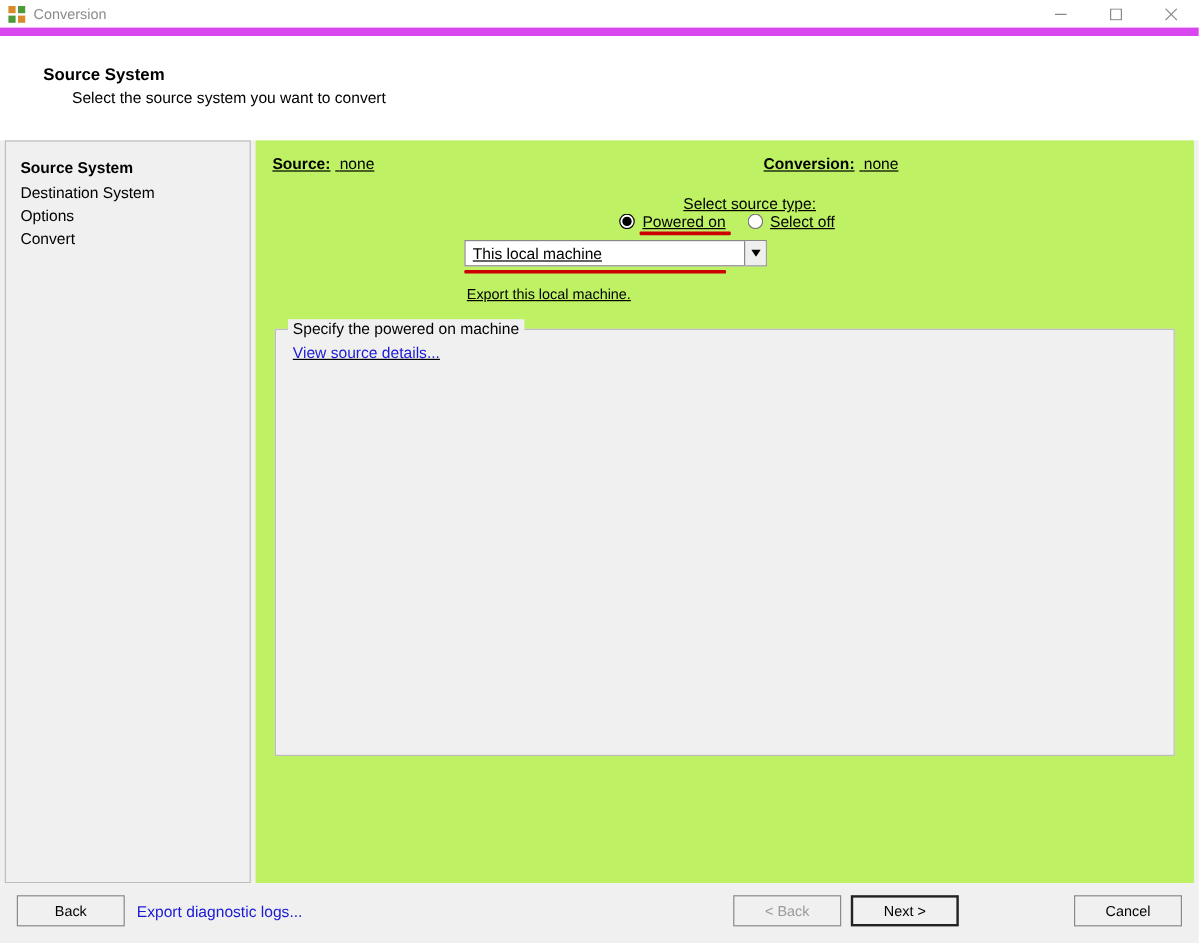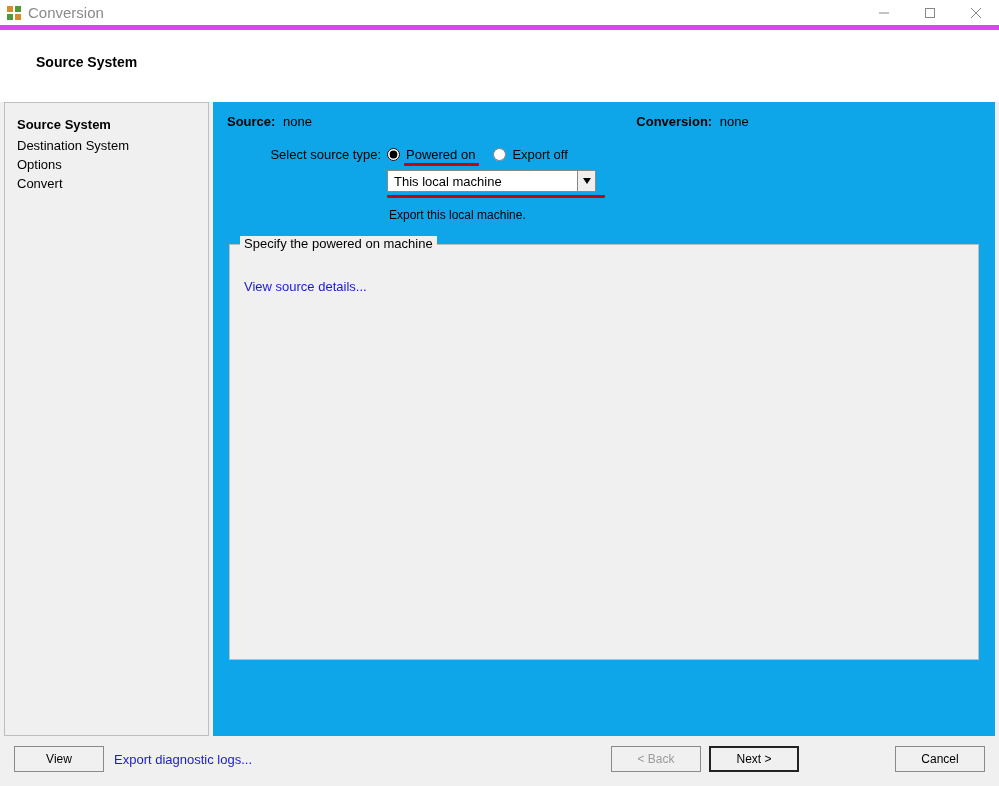--- a/index.html
+++ b/index.html
@@ -15,24 +15,24 @@
   .window {
     width: 999px; height: 786px;
     display: flex; flex-direction: column;
     background: #fff;
   }
   
   .titlebar {
     height: 30px;
     display: flex; align-items: center;
     padding: 0 0 0 6px;
-    border-bottom: 5px solid #d946ef;
+    border-bottom: 7px solid #d946ef;
     background: #fff;
     color: #8a8a8a;
-    font-size: 15px;
+    font-size: 12px;
   }
   .titlebar .icon { margin-right: 6px; display:flex; align-items:center; }
   .titlebar .title { flex: 0 0 auto; }
   .titlebar .spacer { flex: 1 1 auto; }
   .titlebar .winbtn {
     width: 46px; height: 30px;
     display: flex; align-items: center; justify-content: center;
     color: #888;
   }
   .titlebar .winbtn svg { width: 10px; height: 10px; }
@@ -61,35 +61,37 @@
   .sidebar-item {
     padding: 2px 0;
     font-size: 13px;
     color: #000;
     cursor: default;
   }
   .sidebar-item.active { font-weight: 700; padding: 4px 0 4px 0;}
   .main {
     flex: 1 1 auto;
     padding: 10px 10px 10px 10px;
-    background: #0ea5e9;
+    background: #bef264;
+    text-decoration: underline;
   }
   .status-row {
     display: flex;
     font-size: 13px;
     padding: 2px 0 18px 4px;
   }
   .status-row .left { flex: 0 0 54%; }
   .status-row .right { flex: 1 1 auto; }
   .status-row b { font-weight: 700; margin-right: 4px; }
 
   .form-row {
     display: flex; align-items: center;
     padding: 0 0 4px 4px;
     font-size: 13px;
+    flex-direction: column;
   }
   .form-row > label { width: 160px; text-align: right; padding-right: 6px; }
   .radios { display: flex; gap: 18px; align-items: center; }
   .radio {
     display: flex; align-items: center; gap: 4px;
     cursor: default;
   }
   .radio input { margin: 0 2px 0 0; accent-color: #000; }
   .radio-label-wrap { position: relative; }
   .radio-label-wrap.mark::after {
@@ -105,21 +107,21 @@
     padding: 4px 0 0 4px;
   }
   .select-row .spacer-col { width: 160px; }
   .select-wrap { display:flex; flex-direction:column; align-items:flex-start; }
   .select-box {
     position: relative;
     height: 22px;
     border: 1px solid #888;
     background: #fff;
     display: flex; align-items: center;
-    width: 209px;
+    width: 252px;
     font-size: 13px;
   }
   .select-box .value { padding: 0 22px 0 6px; flex:1 1 auto; white-space:nowrap; }
   .select-box .dd {
     position: absolute; right: 0; top: 0; bottom: 0;
     width: 18px;
     border-left: 1px solid #888;
     background: #efefef;
     display: flex; align-items: center; justify-content: center;
   }
@@ -133,22 +135,22 @@
   .select-helper {
     font-size: 12px; padding: 10px 0 0 2px; color: #000;
   }
 
   
   .groupbox {
     margin: 22px 6px 0 6px;
     border: 1px solid #bdbdbd;
     background: #f0f0f0;
     position: relative;
-    height: 416px;
-    padding: 34px 14px;
+    height: 356px;
+    padding: 11px 14px;
   }
   .groupbox-legend {
     position: absolute; top: -9px; left: 10px;
     background: #f0f0f0;
     padding: 0 4px;
     font-size: 13px;
   }
   .link {
     color: #1a1ad6;
     font-size: 13px;
@@ -206,20 +208,21 @@
     <div class="winbtn">
       <svg viewBox="0 0 10 10">
           <line x1="0" y1="0" x2="10" y2="10" stroke="#888" stroke-width="1"></line>
           <line x1="10" y1="0" x2="0" y2="10" stroke="#888" stroke-width="1"></line>
         </svg>
     </div>
   </div>
 
   <div class="header">
     <h1>Source System</h1>
+    <p>Select the source system you want to convert</p>
   </div>
 
   <div class="body">
     <div class="sidebar">
       <div class="sidebar-item active">
         <span>Source System</span>
       </div>
       <div class="sidebar-item">
         <span>Destination System</span>
       </div>
@@ -248,21 +251,21 @@
         <div class="radios">
           <label class="radio">
             <input type="radio" name="power" checked="" style="">
             <span class="radio-label-wrap mark">
               <span>Powered on</span>
             </span>
           </label>
           <label class="radio">
             <input type="radio" name="power" style="">
             <span class="radio-label-wrap">
-              <span>Export off</span>
+              <span>Select off</span>
             </span>
           </label>
         </div>
       </div>
 
       <div class="select-row">
         <div class="spacer-col"></div>
         <div class="select-wrap">
           <div class="select-box">
             <span class="value">This local machine</span>
@@ -280,21 +283,21 @@
       <div class="groupbox">
         <div class="groupbox-legend">Specify the powered on machine</div>
         <span class="link">View source details...</span>
       </div>
     </div>
   </div>
 
   <div class="footer">
     <div class="left-group">
       <div class="btn">
-        <span>View</span>
+        <span>Back</span>
       </div>
       <span class="link">Export diagnostic logs...</span>
     </div>
     <div class="spacer"></div>
     <div class="right-group">
       <div class="btn disabled">
         <span>&lt; Back</span>
       </div>
       <div class="btn primary">
         <span>Next &gt;</span>

